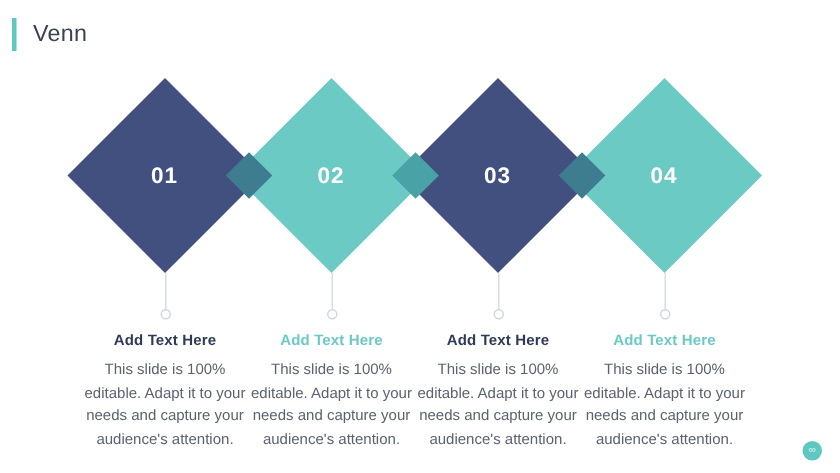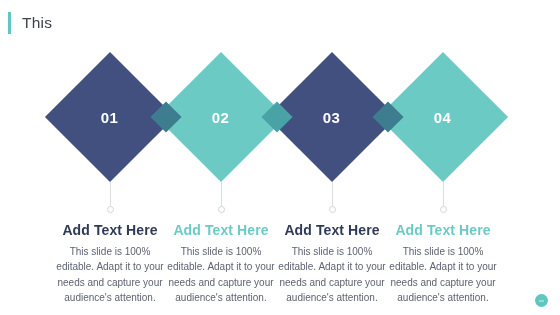--- a/index.html
+++ b/index.html
@@ -107,21 +107,21 @@
   }
 
   
   .caption {
     position: absolute;
     top: 222px;
     width: 112px;
     text-align: center;
   }
   .cap-head {
-    font-size: 14px;
+    font-size: 10px;
     font-weight: bold;
     letter-spacing: .1px;
     margin-bottom: 5px;
     line-height: 1.2;
   }
   .cap-head.navy { color: #2f3a56; }
   .cap-head.teal { color: #6ccac4; }
   .cap-body {
     font-size: 10px;
     line-height: 1.55;
@@ -148,21 +148,21 @@
     font-weight: bold;
   }
 </style>
 </head>
 <body>
 
 <div class="slide">
 
   <div class="header" style="left:8px;">
     <div class="title-accent"></div>
-    <div class="page-title">This</div>
+    <div class="page-title">Venn</div>
   </div>
 
   <div class="diagram">
 
     <div class="diamond d-navy" style="left:64px;">
       <span class="num">01</span>
     </div>
 
     <div class="diamond d-teal" style="left:175px;">
       <span class="num">02</span>

